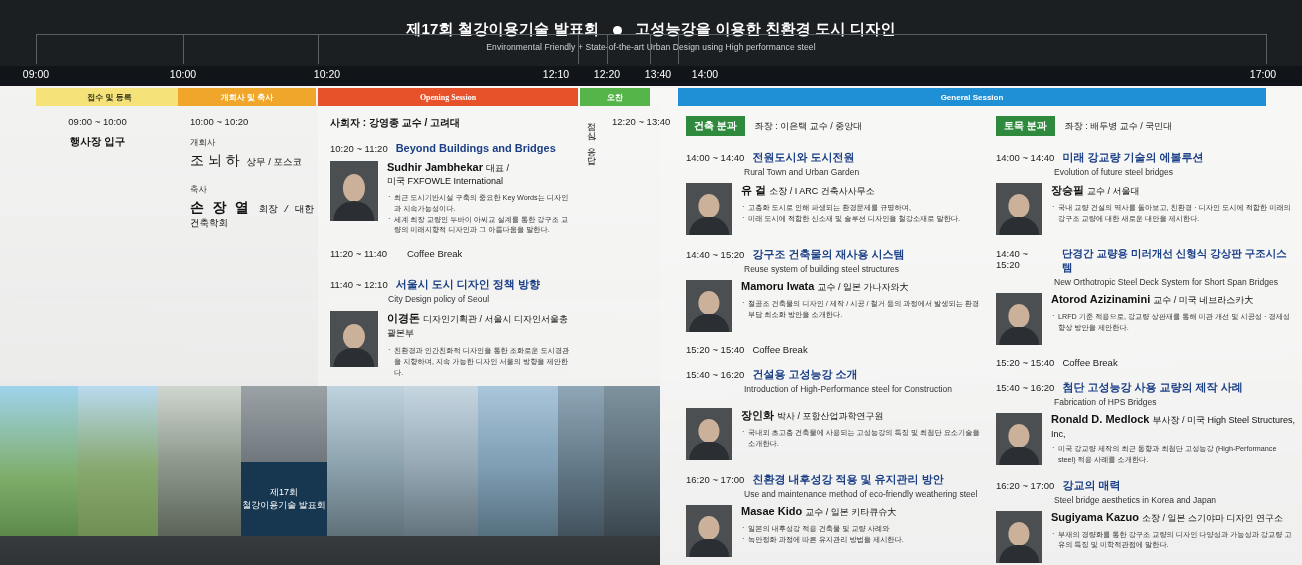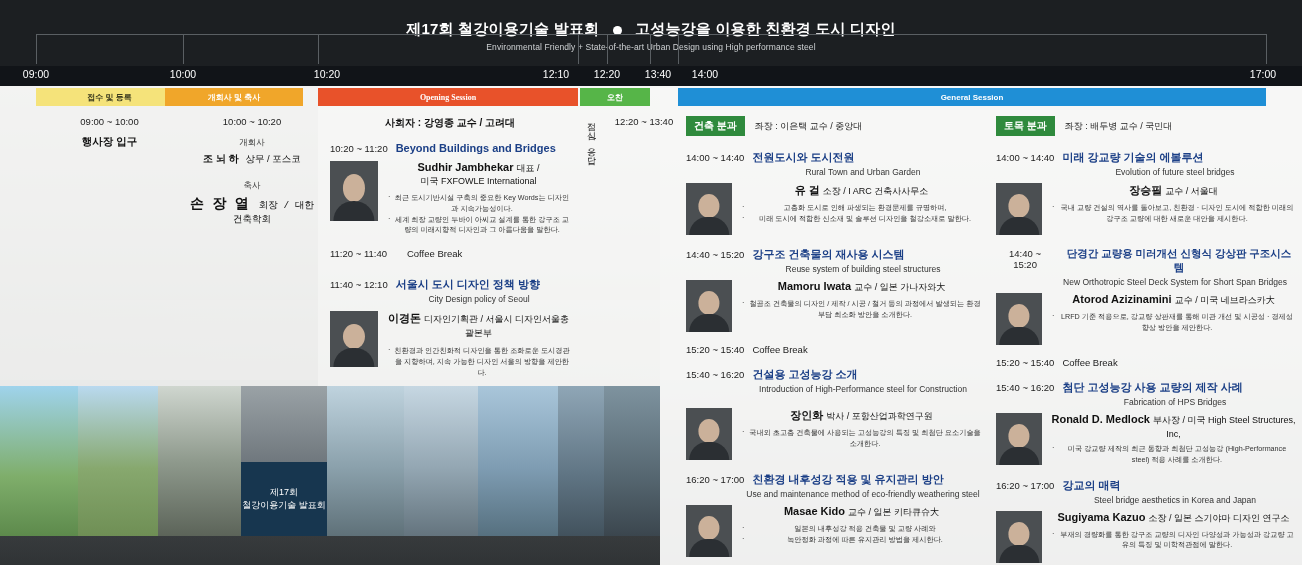--- a/index.html
+++ b/index.html
@@ -40,21 +40,21 @@
   .title-main .dot { display:inline-block; width:9px; height:9px; border-radius:50%;
      background:#fff; margin:0 9px; vertical-align:middle; }
   .title-sub { font-size:8.5px; color:#cfd2d4; margin-top:3px; letter-spacing:.1px; }
   .axis-line { position:absolute; left:36px; top:34px; width:1230px; height:1px; background:#5a5f63; }
   .axis-tick { position:absolute; top:34px; width:1px; height:30px; background:#5a5f63; }
   .axis-label { position:absolute; top:68px; font-size:10.5px; color:#fff; transform:translateX(-50%); }
   .lbar { position:absolute; top:88px; height:18px; font-size:8px; font-weight:bold;
       color:#fff; display:flex; align-items:center; justify-content:center; }
 
   
-  .col { position:absolute;text-align:center; }
+  .col { position:absolute; }
   .timeslot { font-size:9.5px; color:#222; }
   .sess-head { font-weight:bold; font-size:10px; }
   .ko-title { font-weight:bold; font-size:11px; color:#1b3f86; }
   .en-title { font-size:8.5px; color:#333; margin-top:2px; }
   .name { font-weight:bold; font-size:11px; color:#111; }
   .name .aff { font-weight:normal; font-size:9px; }
   .bullets { font-size:7.2px; color:#333; line-height:1.5; }
   .bullets div { position:relative; padding-left:7px; }
   .bullets div:before { content:"·"; position:absolute; left:1px; top:-1px; }
   .photo { background:#4b4f52; position:relative; overflow:hidden; }
@@ -128,37 +128,37 @@
   <div class="axis-label" style="left:183px;">10:00</div>
   <div class="axis-label" style="left:327px;">10:20</div>
   <div class="axis-label" style="left:556px;">12:10</div>
   <div class="axis-label" style="left:607px;">12:20</div>
   <div class="axis-label" style="left:658px;">13:40</div>
   <div class="axis-label" style="left:705px;">14:00</div>
   <div class="axis-label" style="left:1263px;">17:00</div>
 </div>
 
 <div class="lbar" style="left:36px;width:147px;background:#f5e37a;color:#3a3a1e;">접수 및 등록</div>
-<div class="lbar" style="left:165px;width:138px;background:#f0a62a;">개회사 및 축사</div>
+<div class="lbar" style="left:178px;width:138px;background:#f0a62a;">개회사 및 축사</div>
 <div class="lbar" style="left:318px;width:260px;background:#e8522a;font-family:Liberation Serif, serif;">Opening Session</div>
 <div class="lbar" style="left:580px;width:70px;background:#56b548;">오찬</div>
 <div class="lbar" style="left:678px;width:588px;background:#1f8fd6;">General  Session</div>
 
-<div class="col" style="left:36px;top:116px;width:147px;text-align:center;z-index:4;">
+<div class="col" style="left:24px;top:116px;width:147px;text-align:center;z-index:4;">
   <div class="timeslot">09:00 ~ 10:00</div>
   <div style="font-weight:bold;font-size:10.5px;margin-top:8px;">행사장 입구</div>
 </div>
 
 <div class="col" style="left:190px;top:116px;width:124px;z-index:4;">
   <div class="timeslot">10:00 ~ 10:20</div>
 
   <div style="margin-top:10px;">
     <div style="font-size:8.5px;color:#333;">개회사</div>
     <div style="margin-top:3px;">
-      <span style="font-weight:bold;font-size:10px;">조 뇌 하</span>
+      <span style="font-weight:normal;font-size:14px;">조 뇌 하</span>
       <span style="font-size:9.5px;margin-left:4px;">상무 / 포스코</span>
     </div>
   </div>
 
   <div style="margin-top:14px;font-family:Liberation Mono, monospace;">
     <div style="font-size:8.5px;color:#333;">축사</div>
     <div style="margin-top:3px;">
       <span style="font-weight:bold;font-size:14px;">손 장 열</span>
       <span style="font-size:9.5px;margin-left:4px;">회장 / 대한건축학회</span>
     </div>

